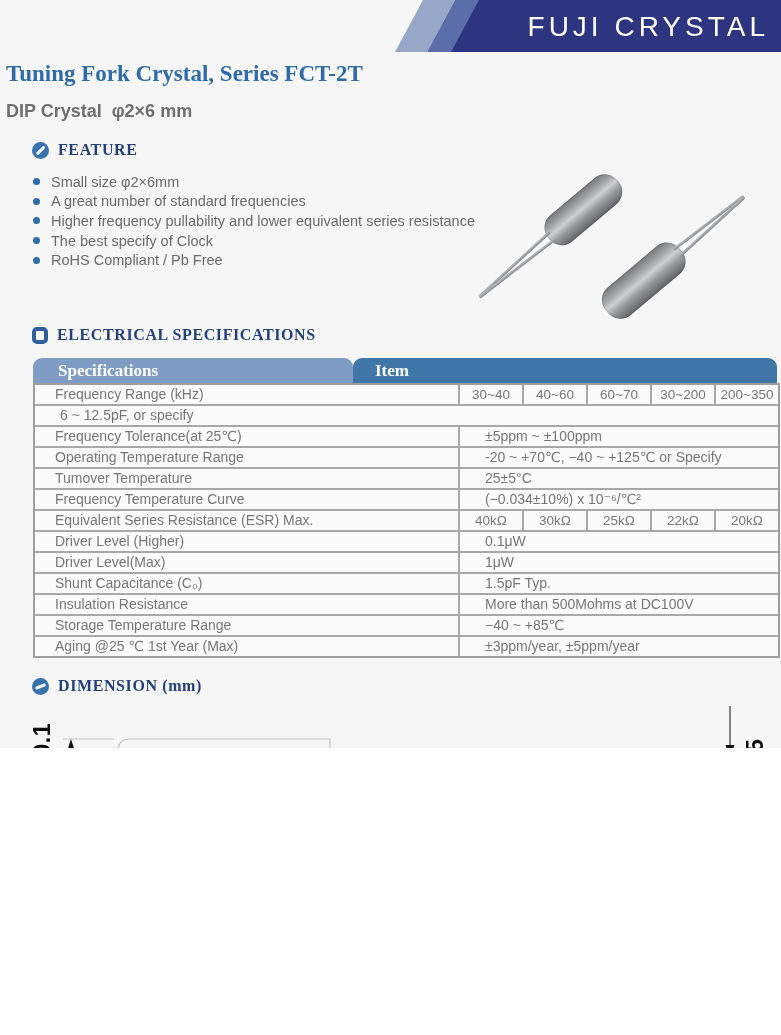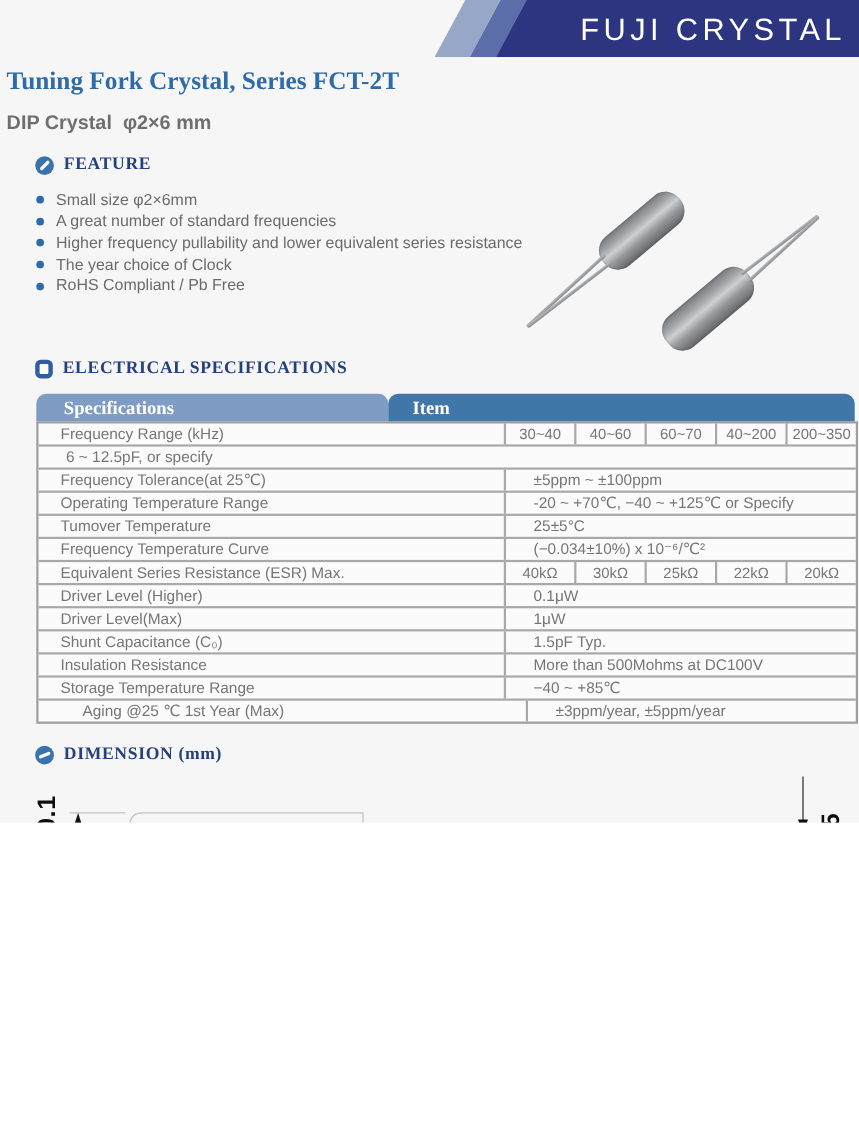--- a/index.html
+++ b/index.html
@@ -75,21 +75,21 @@
   .thead { display:flex; height:25px; }
   .th {
     box-sizing:border-box; color:#fff; line-height:25px;
     font-family:"Liberation Serif","DejaVu Serif",serif; font-size:17px; font-weight:bold;
     border-radius:9px 9px 0 0; white-space:nowrap;
   }
   .th-item { width:424px; background:#4076a8; padding-left:22px; margin-right:3px; }
   .th-spec { flex:1; background:#7e9cc4; padding-left:25px; }
   .tbody { border:2px solid #9e9e9e; background:#fbfbfc; }
   .trow { display:flex; height:19px; border-bottom:2px solid #a8a8a8; color:#767676; font-size:14px; }
-  .trow:last-child { border-bottom:none;margin-left:20px; }
+  .trow:last-child { border-bottom:none; }
   .tcell-item {
     box-sizing:border-box; width:425px; border-right:2px solid #a8a8a8;
     padding-left:20px; line-height:19px; white-space:nowrap; overflow:hidden;
   }
   .tcell-specs { flex:1; line-height:19px; white-space:nowrap; }
   .tcell-specs.single { padding-left:25px; }
   .tcell-specs.multi { display:flex; padding-left:0;align-items:center; }
   .subcell { flex:1; text-align:center; border-right:2px solid #a8a8a8; font-size:13.5px; line-height:19px; }
   .subcell:last-child { border-right:none; }
   
@@ -126,21 +126,21 @@
       <li>
         <span class="bullet"></span>
         <span>A great number of standard frequencies</span>
       </li>
       <li>
         <span class="bullet"></span>
         <span>Higher frequency pullability and lower equivalent series resistance</span>
       </li>
       <li>
         <span class="bullet"></span>
-        <span>The year choice of Clock</span>
+        <span>The best specify of Clock</span>
       </li>
       <li>
         <span class="bullet"></span>
         <span>RoHS Compliant / Pb Free</span>
       </li>
     </ul>
 
   <div class="crystals">
     <div class="crystal crystal-1">
       <div class="c-leads">
@@ -168,21 +168,21 @@
       <div class="th th-spec">Specifications</div>
       <div class="th th-item">Item</div>
     </div>
     <div class="tbody">
         <div class="trow">
           <div class="tcell-item">Frequency Range (kHz)</div>
           <div class="tcell-specs multi">
             <div class="subcell">30~40</div>
             <div class="subcell">40~60</div>
             <div class="subcell">60~70</div>
-            <div class="subcell">40~200</div>
+            <div class="subcell">30~200</div>
             <div class="subcell">200~350</div>
           </div>
         </div>
         <div class="trow">
           <div class="tcell-specs single">6 ~ 12.5pF, or specify</div>
         </div>
         <div class="trow">
           <div class="tcell-item">Frequency Tolerance(at 25℃)</div>
           <div class="tcell-specs single">±5ppm ~ ±100ppm</div>
         </div>

